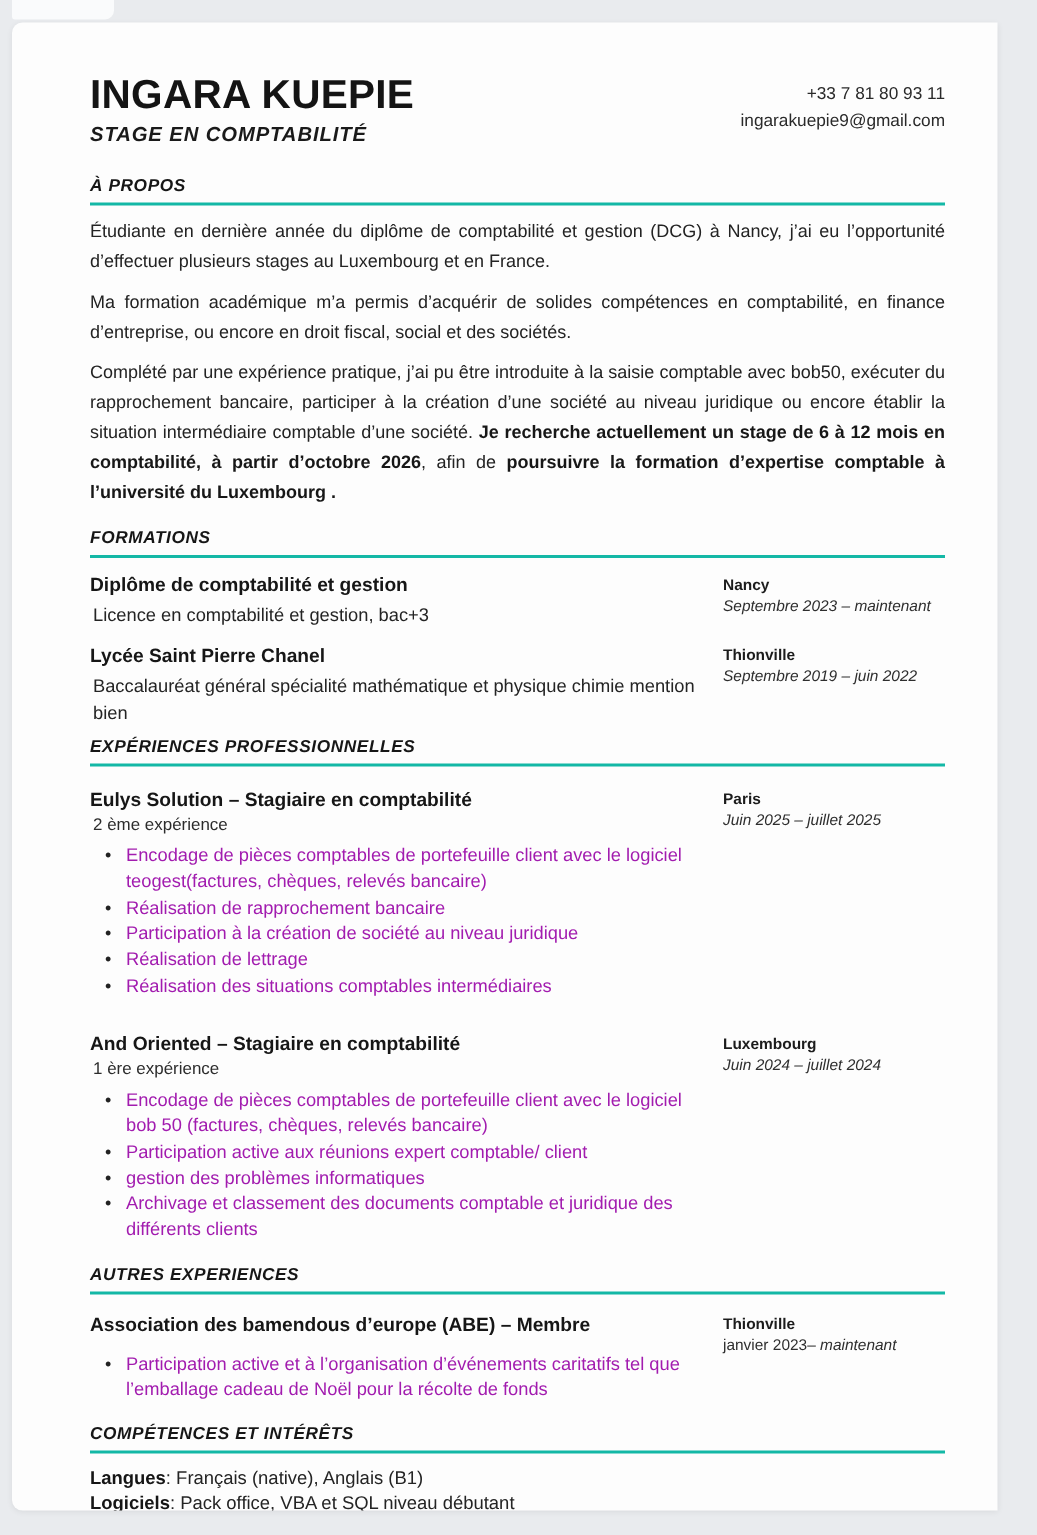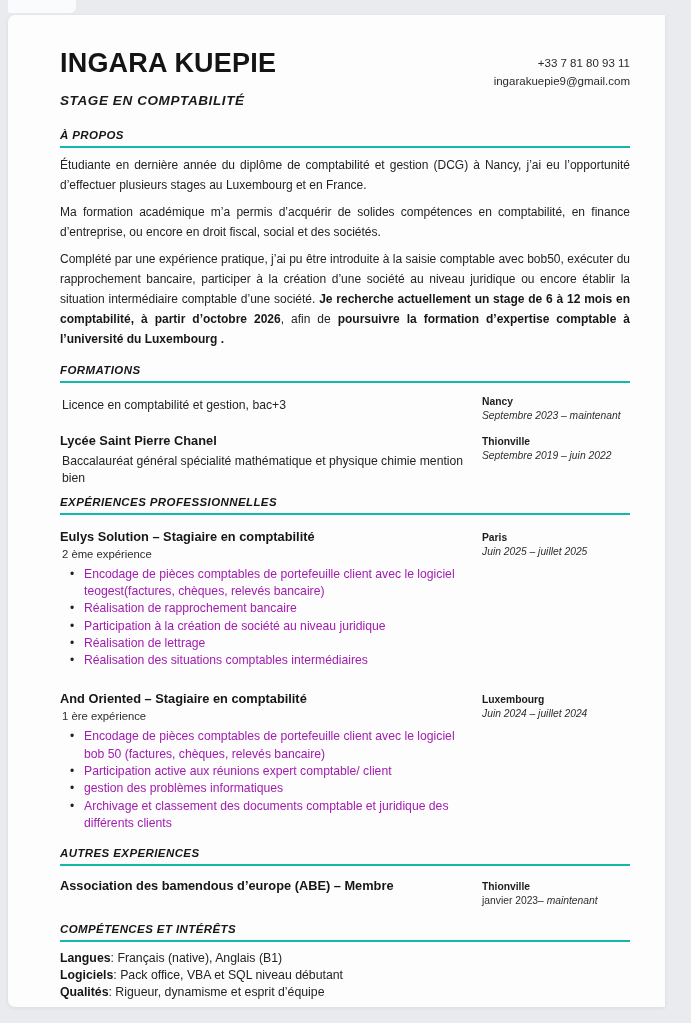--- a/index.html
+++ b/index.html
@@ -38,21 +38,21 @@
   .cv-header { display: flex; justify-content: space-between; align-items: flex-start; }
   .cv-name {
     margin: 0;
     font-size: 27px;
     font-weight: 800;
     letter-spacing: 0.2px;
     color: #141414;
     line-height: 1.1;
   }
   .cv-role {
-    margin-top: 14px;
+    margin-top: 3px;
     font-size: 13.5px;
     font-weight: 700;
     font-style: italic;
     letter-spacing: 0.6px;
     color: #1a1a1a;
   }
   .cv-contact {
     text-align: right;
     font-size: 11.5px;
     line-height: 18px;
@@ -159,20 +159,21 @@
       <p>Étudiante en dernière année du diplôme de comptabilité et gestion (DCG) à Nancy, j’ai eu l’opportunité d’effectuer plusieurs stages au Luxembourg et en France.</p>
       <p>Ma formation académique m’a permis d’acquérir de solides compétences en comptabilité, en finance d’entreprise, ou encore en droit fiscal, social et des sociétés.</p>
       <p><span>Complété par une expérience pratique, j’ai pu être introduite à la saisie comptable avec bob50, exécuter du rapprochement bancaire, participer à la création d’une société au niveau juridique ou encore établir la situation intermédiaire comptable d’une société. </span><strong>Je recherche actuellement un stage de 6 à 12 mois en comptabilité, à partir d’octobre 2026</strong><span>, afin de </span><strong>poursuivre la formation d’expertise comptable à l’université du Luxembourg .</strong></p>
     </section>
 
     <section>
       <h2 class="section-heading mt-sec">FORMATIONS</h2>
 
       <div class="entry">
         <div class="entry-main">
+          <h3 class="entry-title">Diplôme de comptabilité et gestion</h3>
           <p class="entry-desc">Licence en comptabilité et gestion, bac+3</p>
         </div>
         <div class="entry-side">
           <div class="side-loc">Nancy</div>
           <div class="side-date">Septembre 2023 – maintenant</div>
         </div>
       </div>
 
       <div class="entry">
         <div class="entry-main">
@@ -224,20 +225,23 @@
         </div>
       </div>
     </section>
 
     <section>
       <h2 class="section-heading mt-sec">AUTRES EXPERIENCES</h2>
 
       <div class="entry" style="margin-top:12px;">
         <div class="entry-main">
           <h3 class="entry-title">Association des bamendous d’europe (ABE) – Membre</h3>
+          <ul class="bullets" style="margin-top:10px;">
+            <li>Participation active et à l’organisation d’événements caritatifs tel que l’emballage cadeau de Noël pour la récolte de fonds</li>
+          </ul>
         </div>
         <div class="entry-side">
           <div class="side-loc">Thionville</div>
           <div class="side-date"><span class="reg">janvier 2023– </span><span>maintenant</span></div>
         </div>
       </div>
     </section>
 
     <section>
       <h2 class="section-heading mt-sec">COMPÉTENCES ET INTÉRÊTS</h2>

